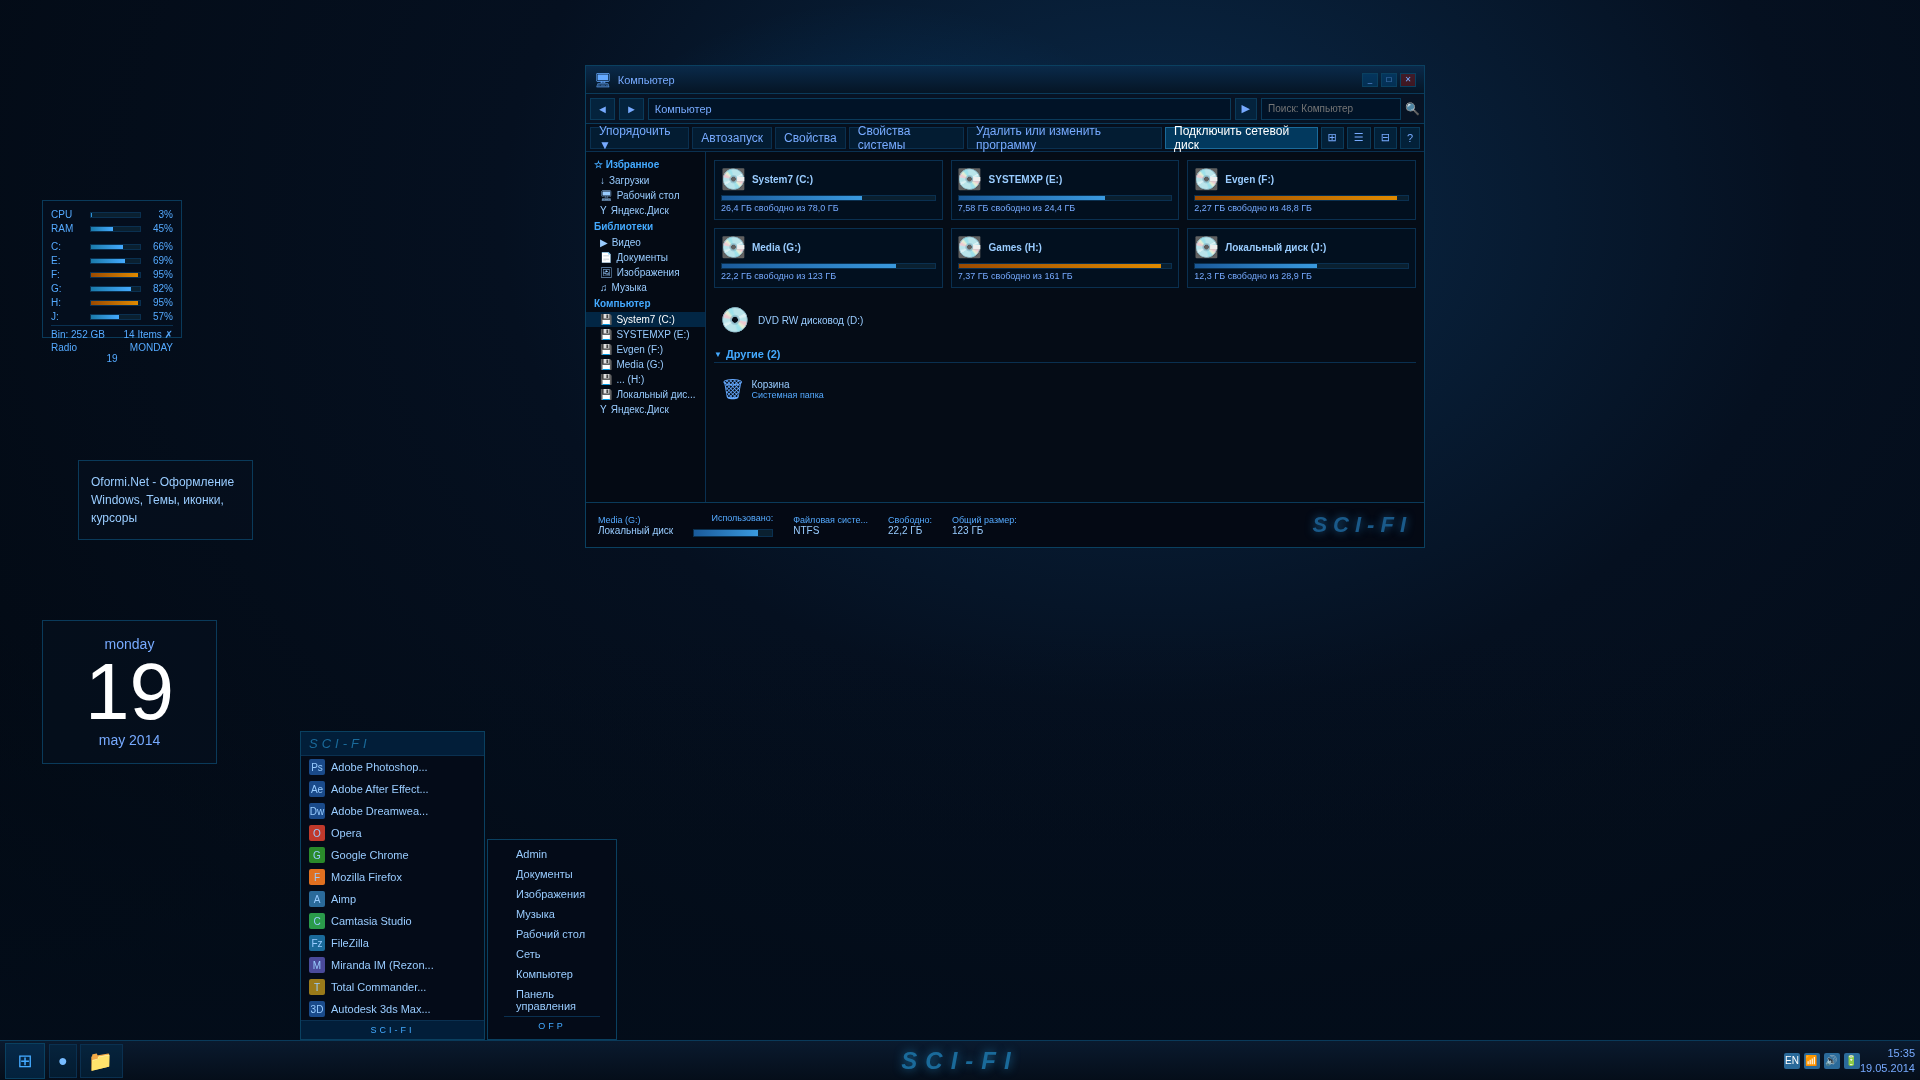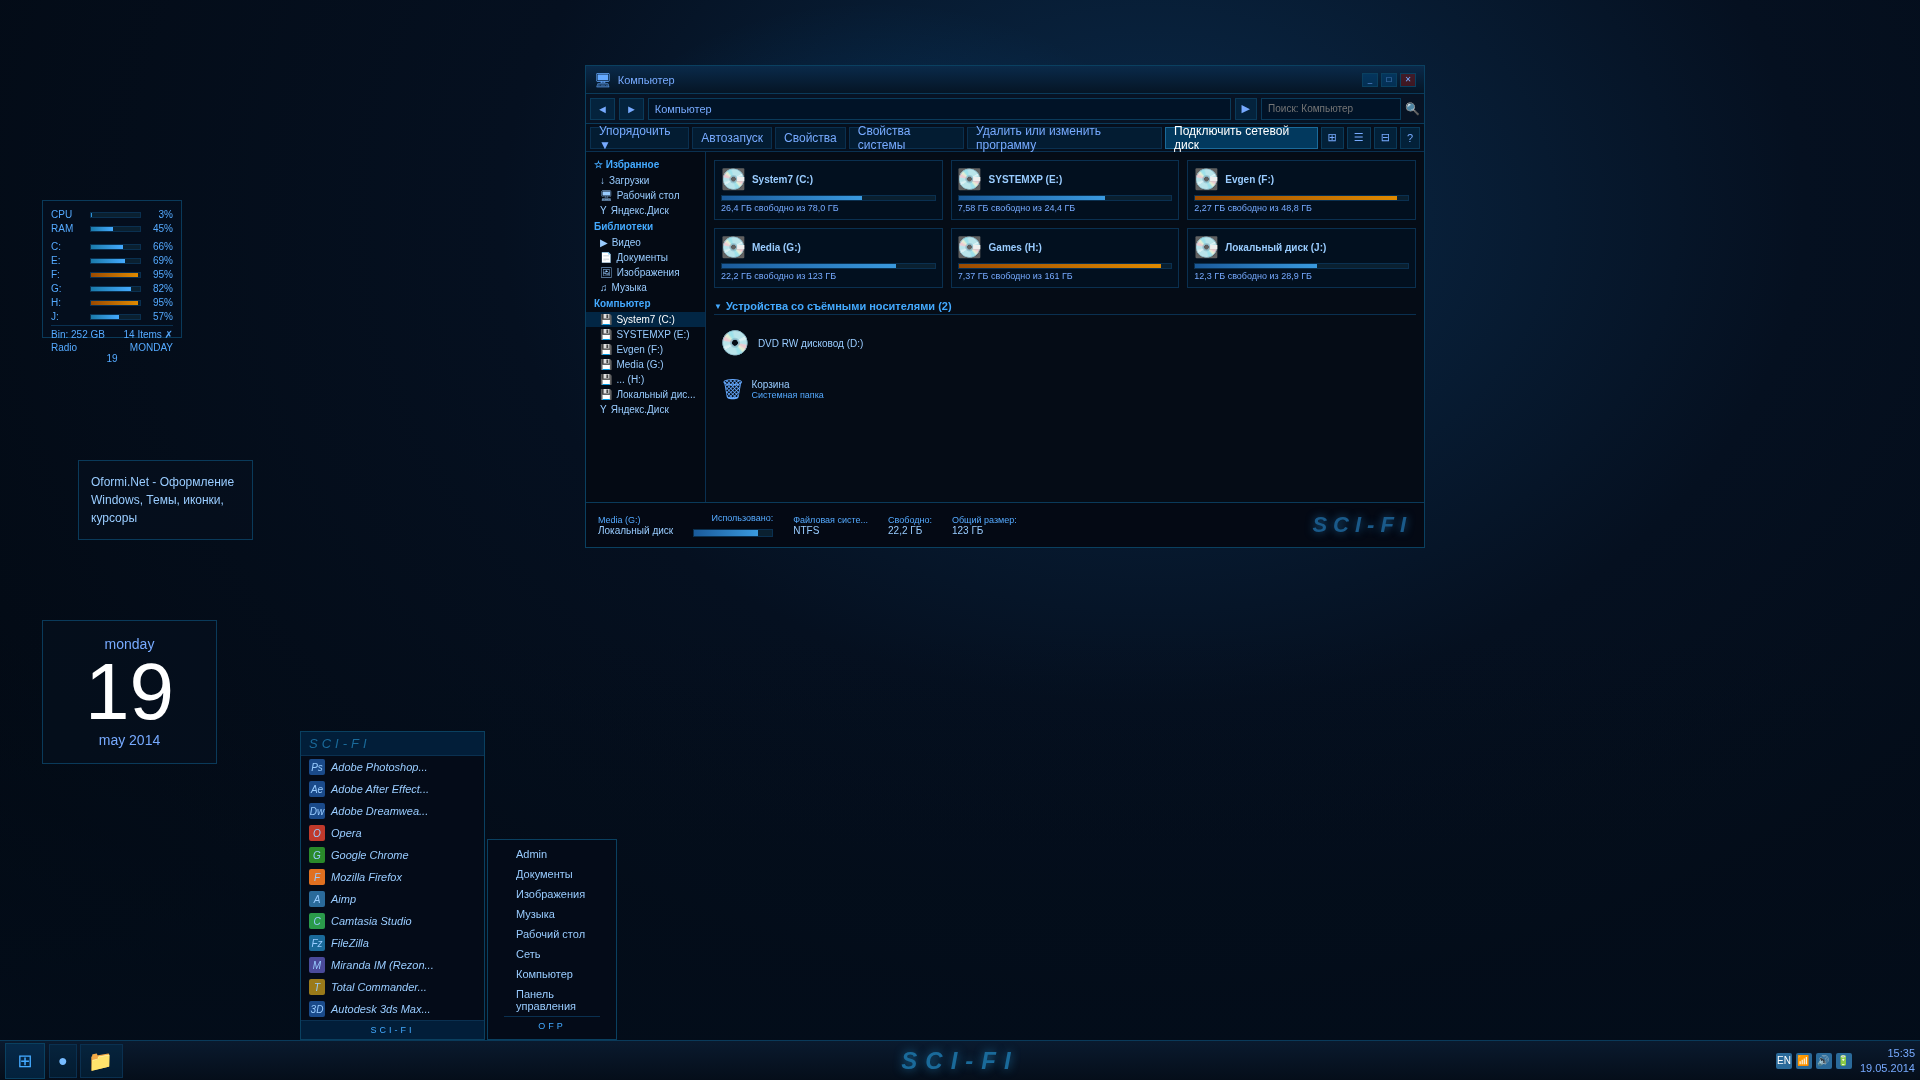--- a/index.html
+++ b/index.html
@@ -72,21 +72,21 @@
       left: 50%; transform: translateX(-50%);
       color: #1a6a9a;
       font-size: 24px;
       font-weight: bold;
       letter-spacing: 8px;
       font-style: italic;
       text-shadow: 0 0 10px #1a6a9a;
     }
     .taskbar-right {
       margin-left: auto;
-      display: flex; align-items: center; gap: 8px;
+      display: flex; align-items: center; 
       color: #7af;
       font-size: 11px;
     }
     .taskbar-clock {
       text-align: right;
       line-height: 1.3;
     }
     .taskbar-icons {
       display: flex; align-items: center; gap: 4px;
     }
@@ -161,21 +161,20 @@
       color: #4af;
       font-size: 11px;
       border-bottom: 1px solid #0a3050;
     }
     .start-menu-item {
       display: flex; align-items: center; gap: 6px;
       padding: 3px 8px;
       color: #9cf;
       font-size: 11px;
       cursor: pointer;
-      font-style: italic;
     }
     .start-menu-icon {
       width: 16px; height: 16px;
       border-radius: 2px;
       flex-shrink: 0;
       display: flex; align-items: center; justify-content: center;
       font-size: 10px;
     }
     .start-menu-footer {
       background: rgba(0,50,90,0.5);
@@ -679,28 +678,28 @@
               <div class="fm-drive-name">Локальный диск (J:)</div>
             </div>
           </div>
           <div class="fm-drive-bar-bg">
             <div class="fm-drive-bar blue" style="width:57%"></div>
           </div>
           <div class="fm-drive-label">12,3 ГБ свободно из 28,9 ГБ</div>
         </div>
       </div>
 
-      <div class="fm-section-title">
-        <span>Устройства со съёмными носителями (2)</span>
-      </div>
       <div class="fm-devices-row">
         <span class="fm-device-icon">💿</span>
         <span class="fm-device-name">DVD RW дисковод (D:)</span>
       </div>
 
+      <div class="fm-section-title">
+        <span>Другие (2)</span>
+      </div>
       <div class="fm-others-grid">
         <div class="fm-other-item">
           <span class="fm-other-icon">🗑</span>
           <div>
             <div class="fm-other-name">Корзина</div>
             <div class="fm-other-name" style="color:#5af; font-size:9px;">Системная папка</div>
           </div>
         </div>
       </div>
     </div>

